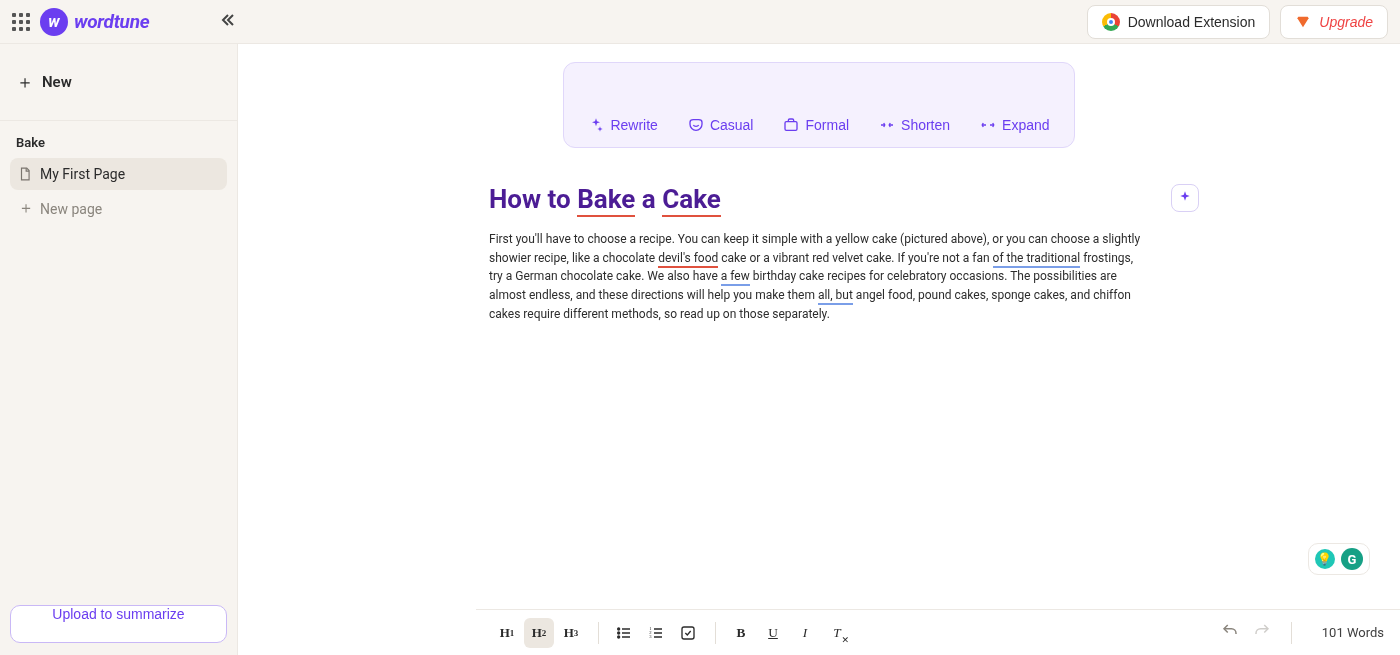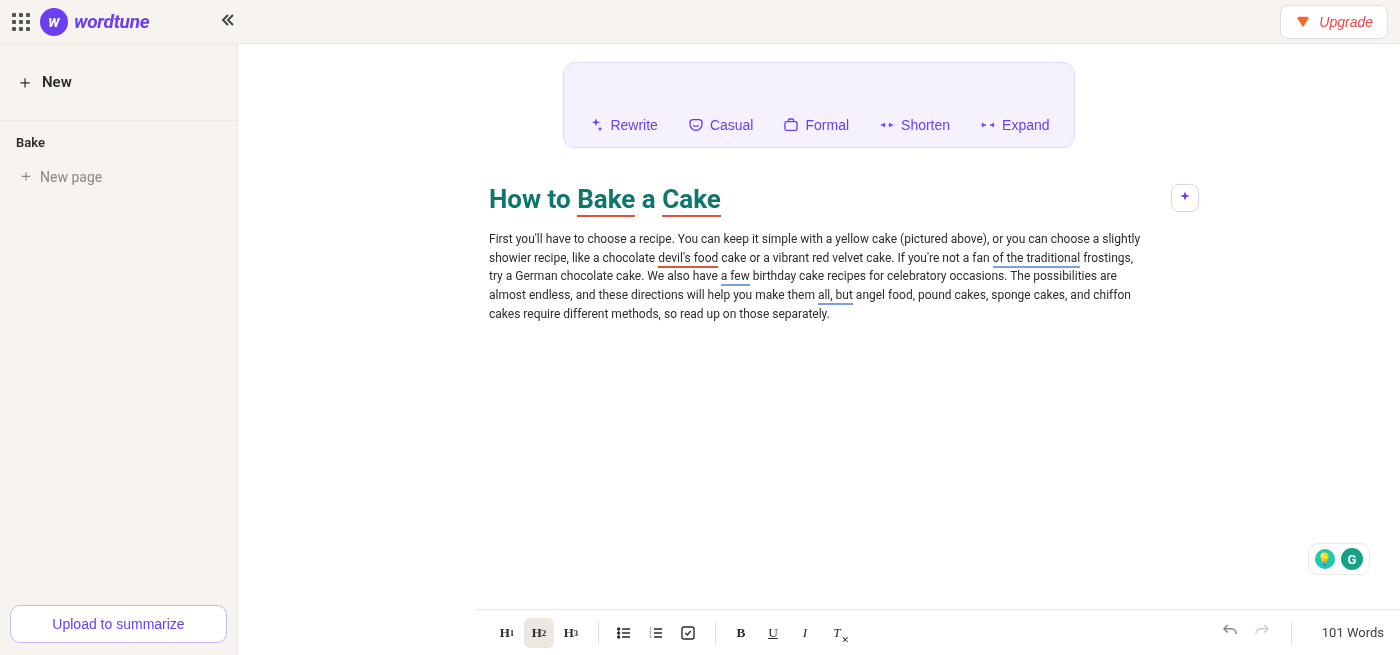--- a/index.html
+++ b/index.html
@@ -68,41 +68,41 @@
   display:flex; align-items:center; gap:8px; padding:8px 8px; border-radius:8px;
   font-size:14px; color:#2b2b2b; cursor:pointer;
 }
 .page-item.active { background:#ece7e0; }
 .page-item .doc-icon { width:14px; height:14px; color:#7a756e; }
 .page-item.new { color:#8a857d; }
 .page-item.new .plus { color:#8a857d; font-size:16px; width:14px; text-align:center;}
 .sidebar .grow { flex:1; }
 .upload-btn {
   border:1px solid #c9b8f6; color:#6b3ef0; background:#fff; border-radius:10px;
-  height:38px; display:flex; align-items:center; justify-content:center;
+  height:38px; display:flex; align-items:flex-start; justify-content:center;
   font-size:14px; font-weight:500; cursor:pointer;
 }
 
 
 .main { flex:1; display:flex; flex-direction:column; min-width:0; background:#fff;}
 .toolbar-wrap { display:flex; justify-content:center; padding-top:18px; }
 .feature-toolbar {
   display:flex; gap:10px; padding:8px 14px; border:1px solid #e0d7fa;
   background:#f5f1fe; border-radius:12px;
 }
 .feat-btn {
   display:flex; align-items:center; gap:6px; padding:6px 10px; border:none;
   background:transparent; color:#6b3ef0; font-size:14px; font-weight:500; cursor:pointer;
   border-radius:8px;
   margin-top:40px;
 }
 .feat-btn svg,.feat-btn .ic { width:16px; height:16px; }
 
 .doc-area { position:relative; max-width:700px; margin:36px auto 0 auto; padding:0 20px;}
-.doc-title { font-size:26px; font-weight:700; color:#0f766e; margin-bottom:16px;}
+.doc-title { font-size:26px; font-weight:700; color:#4c1d95; margin-bottom:16px;}
 .spell { border-bottom:2px solid #e0513e; padding-bottom:1px;}
 .gram { border-bottom:2px solid #7a9ee8; padding-bottom:1px;}
 .doc-body { font-size:12px; line-height:1.56; color:#2d2d2d;}
 .spark-aside {
   position:absolute; top:0; right:-30px;
   width:28px; height:28px; border:1px solid #d9d0f5; border-radius:8px;
   display:flex; align-items:center; justify-content:center; color:#6b3ef0; cursor:pointer; background:#fff;
 }
 
 
@@ -154,38 +154,49 @@
       <div class="logo-mark">w</div>
       <div class="logo-text">wordtune</div>
     </div>
     <div class="collapse-btn">
       <svg width="16" height="16" viewBox="0 0 16 16" fill="none" stroke="currentColor" stroke-width="2">
           <path d="M9 3 4 8l5 5M14 3 9 8l5 5"></path>
         </svg>
     </div>
   </div>
   <div class="spacer"></div>
+  <button class="hdr-btn">
+    <span class="chrome-icon"></span>
+    <span>Download Extension</span>
+  </button>
   <button class="hdr-btn upgrade">
     <svg class="diamond-icon" viewBox="0 0 24 24" fill="currentColor">
         <path d="M4 7h16l-8 13L4 7zm1-3h14l2 3H3l2-3z"></path>
       </svg>
     <span>Upgrade</span>
   </button>
 </div>
 
 <div class="body-row">
 
   <div class="sidebar">
     <div class="new-btn">
       <span class="plus">＋</span>
       <span>New</span>
     </div>
     <div class="sidebar-sep"></div>
     <div class="section-label">Bake</div>
 
+    <div class="page-item active">
+      <svg class="doc-icon" viewBox="0 0 24 24" fill="none" stroke="currentColor" stroke-width="2">
+          <path d="M6 2h9l4 4v16H6z"></path>
+          <path d="M14 2v5h5"></path>
+        </svg>
+      <span>My First Page</span>
+    </div>
 
     <div class="page-item new">
       <span class="plus">＋</span>
       <span>New page</span>
     </div>
 
     <div class="grow"></div>
     <button class="upload-btn">
       <span>Upload to summarize</span>
     </button>

